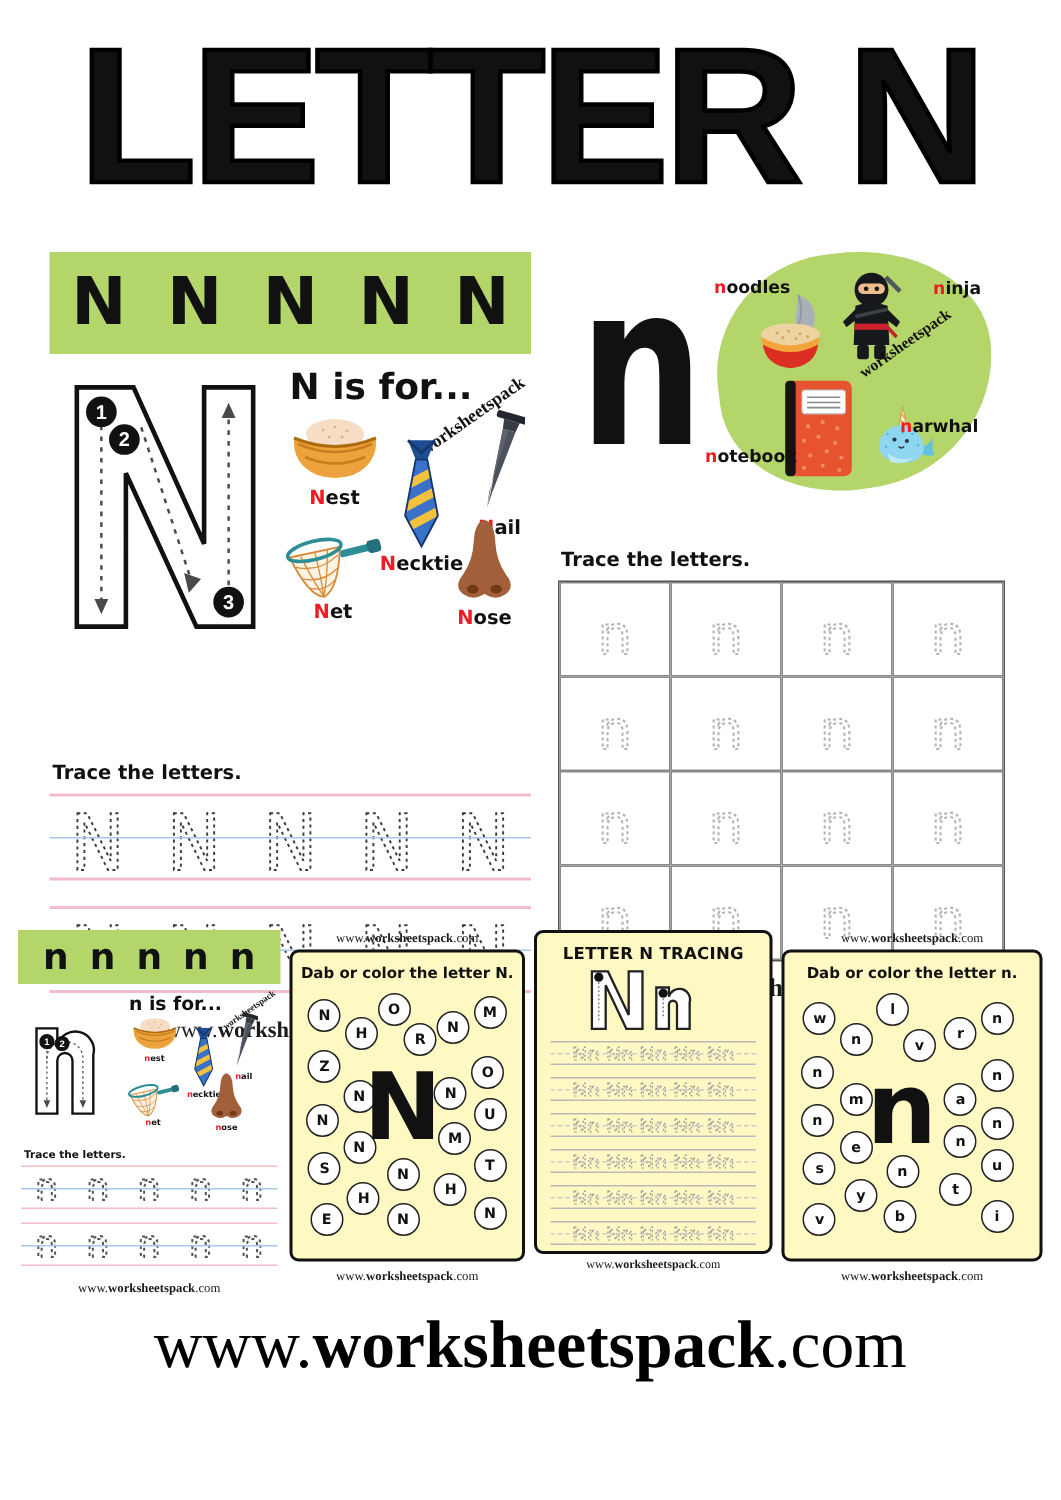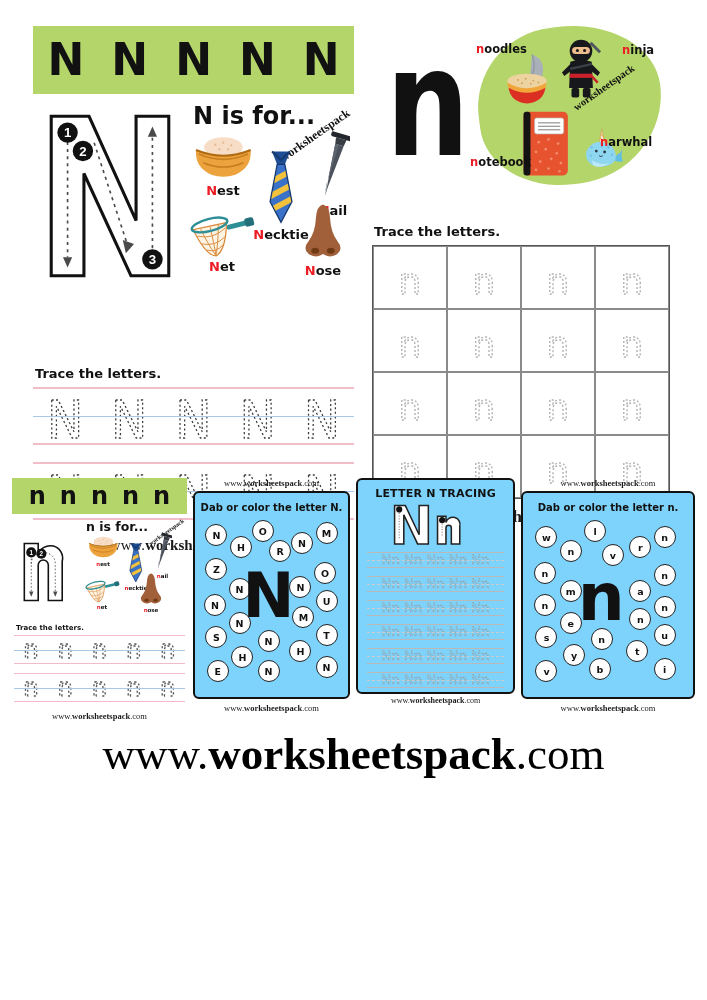--- a/index.html
+++ b/index.html
@@ -92,21 +92,21 @@
   .mini-nisfor .item0{left:6px;top:14px;width:38px;}  .mini-nisfor .item0 .icon{height:27px;}
   .mini-nisfor .item1{left:48px;top:23px;width:20px;} .mini-nisfor .item1 .icon{height:42px;}
   .mini-nisfor .item2{left:72px;top:13px;width:25px;} .mini-nisfor .item2 .icon{height:40px;}
   .mini-nisfor .item3{left:2px;top:54px;width:44px;}  .mini-nisfor .item3 .icon{height:30px;}
   .mini-nisfor .item4{left:58px;top:51px;width:30px;} .mini-nisfor .item4 .icon{height:36px;}
   .t1 .trace-label{font-size:7px;margin:3px 0 3px 4px;}
   .t1 .trace-row{height:27px;margin:0 2px 9px;border-top-width:1.5px;border-bottom-width:1.5px;}
   .t1 .trace-row::after{border-top-width:1px;}
   .t1 .site-url{font-size:8.5px;margin-top:2px;}
 
-  .card{border:2px solid #111;border-radius:6px;background:#7dd3fc;position:relative;}
+  .card{border:2px solid #111;border-radius:6px;background:#fef9c3;position:relative;}
   .t2 .card{height:204px;}
   .t4 .card{height:204px;}
   .card-title{text-align:center;font-size:10px;font-weight:700;margin-top:9px;font-family:"DejaVu Sans",sans-serif;}
   .circle-field{position:absolute;inset:2px 4px 2px 4px;}
   .dab-circle{position:absolute;width:20px;height:20px;border:1.6px solid #222;border-radius:50%;
               display:flex;align-items:center;justify-content:center;font-size:9.5px;font-weight:600;
               transform:translate(-50%,-50%);background:#fff;font-family:"DejaVu Sans",sans-serif;}
   .dab-big{position:absolute;left:48%;top:51%;transform:translate(-50%,-52%);font-size:62px;font-weight:900;
            font-family:"DejaVu Sans",sans-serif;z-index:1;}
   .t4 .dab-big{left:46%;top:52%;font-size:66px;}
@@ -121,20 +121,21 @@
   
   .footer-url{text-align:center;font-family:"Liberation Serif",serif;font-size:45px;margin-top:12px;color:#000;}
   .footer-url b{font-weight:700;}
 </style>
 </head>
 <body>
 
 <div class="page">
 
   <div class="hdr">
+    <h1>LETTER N</h1>
   </div>
 
   <div class="mid-row">
 
     <section class="ws-upper">
       <div class="banner">
           <span>N</span>
           <span>N</span>
           <span>N</span>
           <span>N</span>

